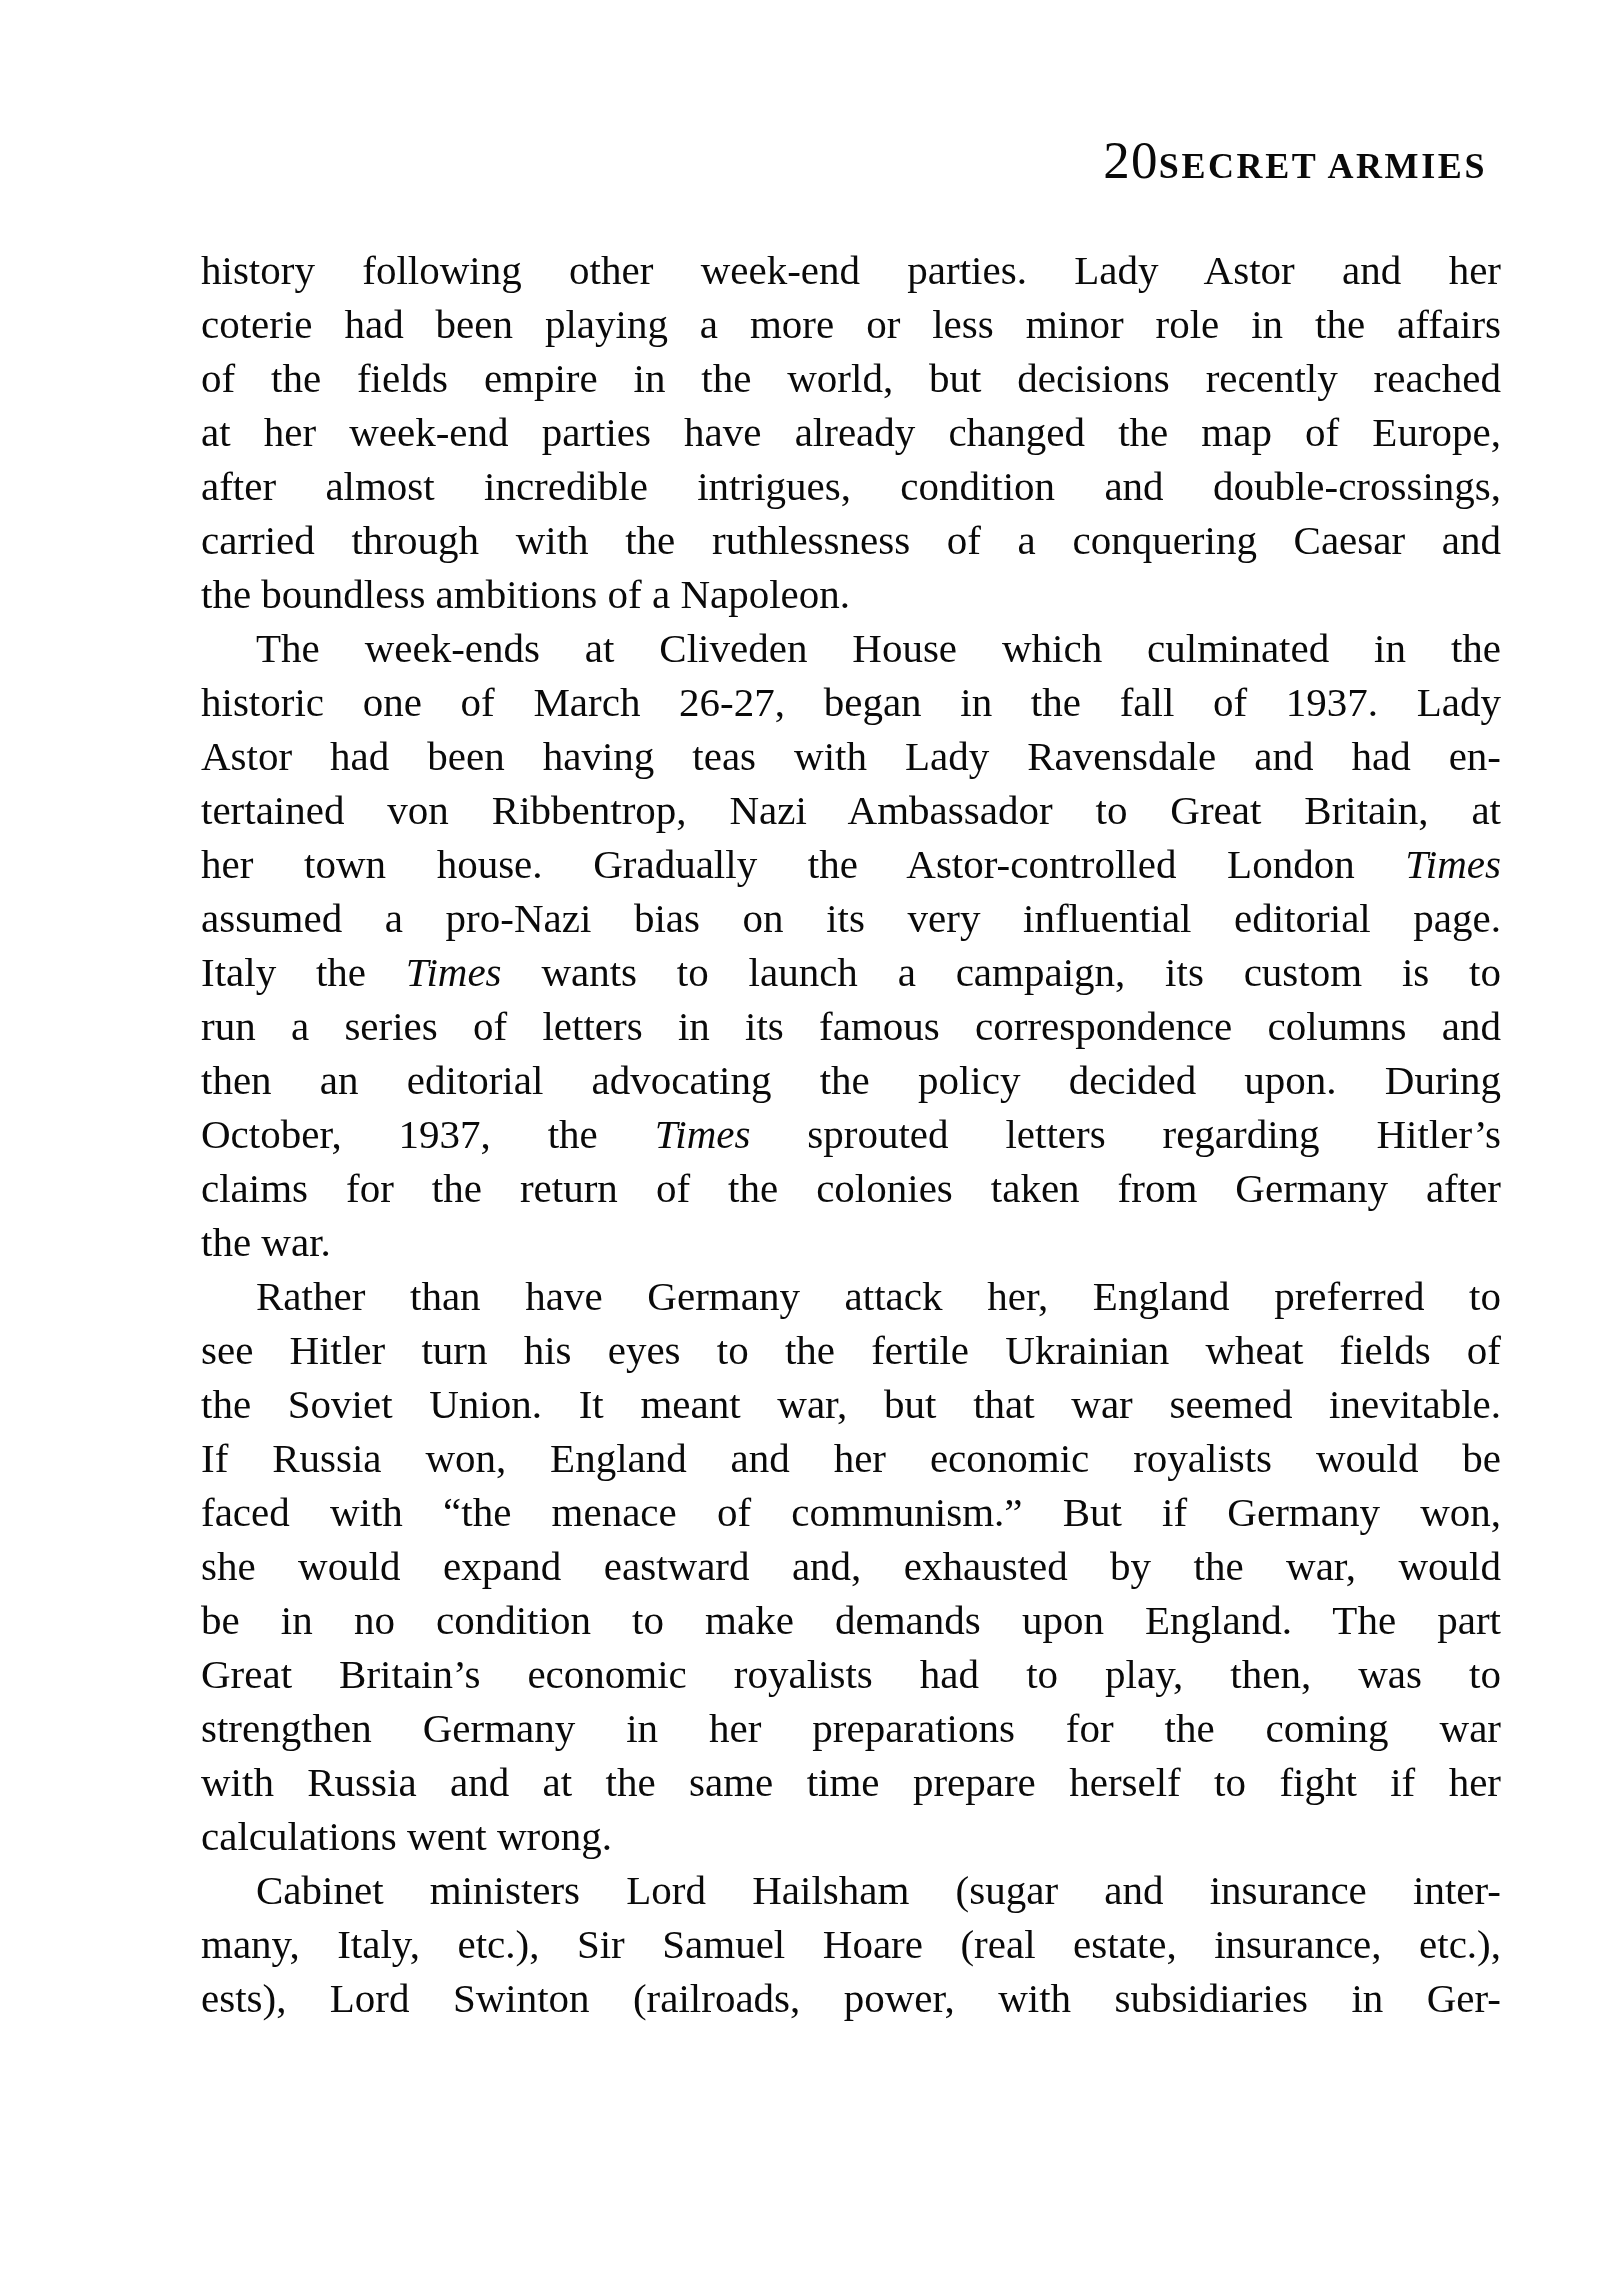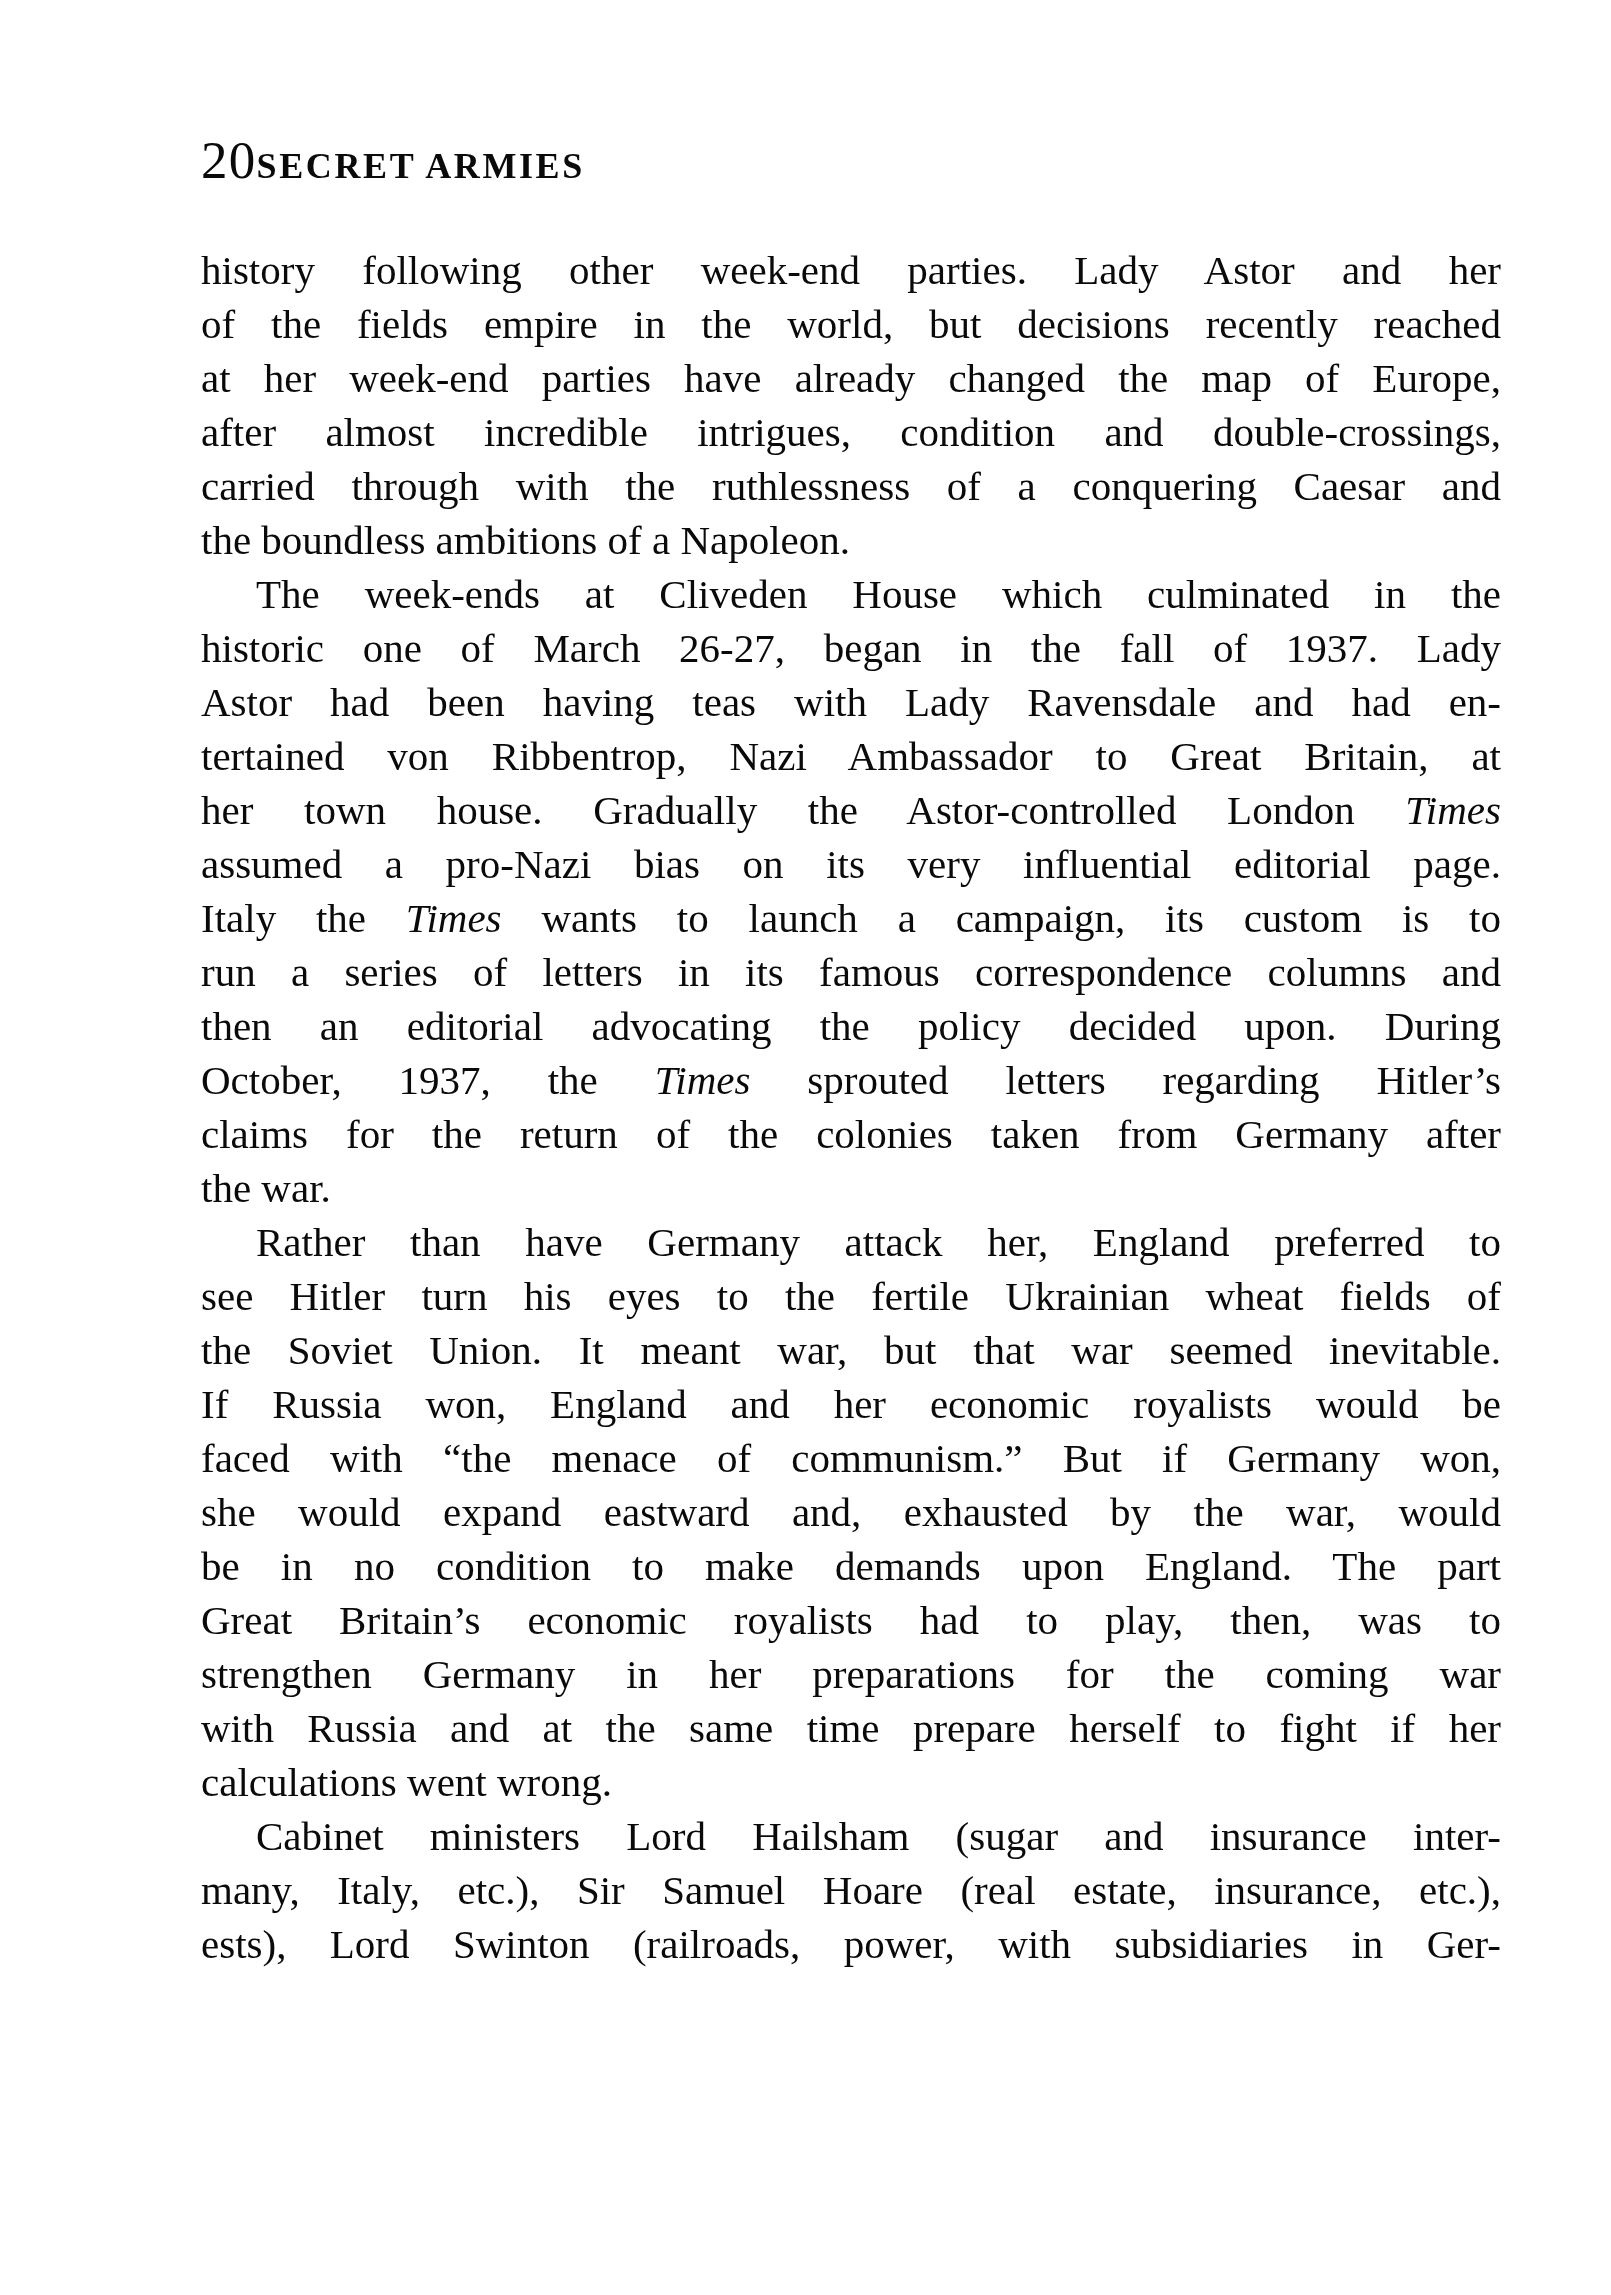--- a/index.html
+++ b/index.html
@@ -12,24 +12,24 @@
     width: 1612px;
     height: 2295px;
     background: #ffffff;
     overflow: hidden;
     font-family: "Liberation Serif", "DejaVu Serif", serif;
     color: #0a0a0a;
   }
   #running-header {
     position: absolute;
     top: 134px;
-    left: 201px;
+    left: 187px;
     width: 1300px;
     display: flex;
-    justify-content: flex-start;
+    justify-content: flex-end;
     align-items: baseline;
   }
   #page-number {
     font-size: 53px;
     font-weight: 400;
     letter-spacing: 1.3px;
     line-height: 1;
   }
   #running-title {
     font-size: 36px;
@@ -66,20 +66,21 @@
 <body>
 
 <div id="page">
   <div id="running-header">
     <span id="page-number">20</span>
     <span id="running-title">SECRET ARMIES</span>
   </div>
 
   <div id="text-block">
       <div class="line"><span>history following other week-end parties. Lady Astor and her</span></div>
+      <div class="line"><span>coterie had been playing a more or less minor role in the affairs</span></div>
       <div class="line"><span>of the fields empire in the world, but decisions recently reached</span></div>
       <div class="line"><span>at her week-end parties have already changed the map of Europe,</span></div>
       <div class="line"><span>after almost incredible intrigues, condition and double-crossings,</span></div>
       <div class="line"><span>carried through with the ruthlessness of a conquering Caesar and</span></div>
       <div class="line flush"><span>the boundless ambitions of a Napoleon.</span></div>
       <div class="line indent"><span>The week-ends at Cliveden House which culminated in the</span></div>
       <div class="line"><span>historic one of March 26-27, began in the fall of 1937. Lady</span></div>
       <div class="line"><span>Astor had been having teas with Lady Ravensdale and had en-</span></div>
       <div class="line"><span>tertained von Ribbentrop, Nazi Ambassador to Great Britain, at</span></div>
       <div class="line"><span>her town house. Gradually the Astor-controlled London </span><i>Times</i></div>

